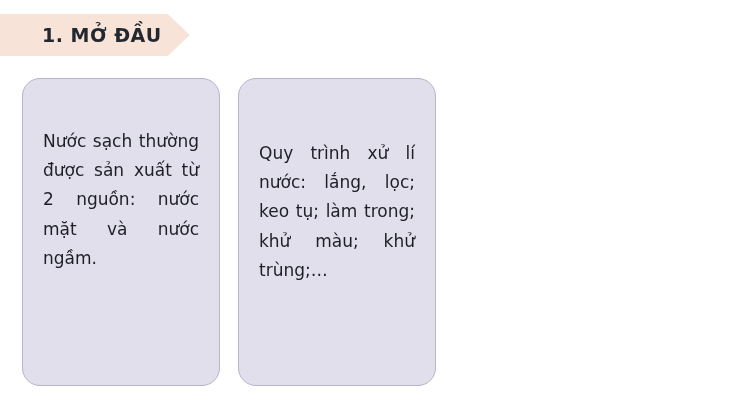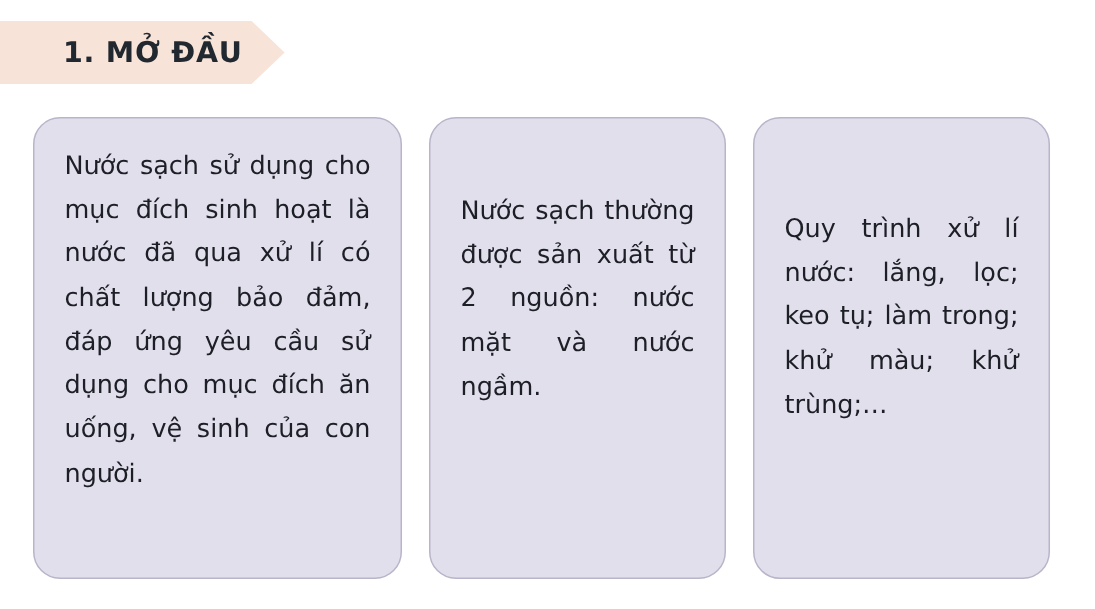--- a/index.html
+++ b/index.html
@@ -89,23 +89,20 @@
 <body>
 
 <div class="slide">
 
   <div class="title-banner">
     <span class="title-text">1. MỞ ĐẦU</span>
   </div>
 
   <div class="cards">
 
-    <div class="card card-1">
-      <p>Nước sạch sử dụng cho mục đích sinh hoạt là nước đã qua xử lí có chất lượng bảo đảm, đáp ứng yêu cầu sử dụng cho mục đích ăn uống, vệ sinh của con người.</p>
-    </div>
 
     <div class="card card-2">
       <p>Nước sạch thường được sản xuất từ 2 nguồn: nước mặt và nước ngầm.</p>
     </div>
 
     <div class="card card-3">
       <p>Quy trình xử lí nước: lắng, lọc; keo tụ; làm trong; khử màu; khử trùng;…</p>
     </div>
 
   </div>

